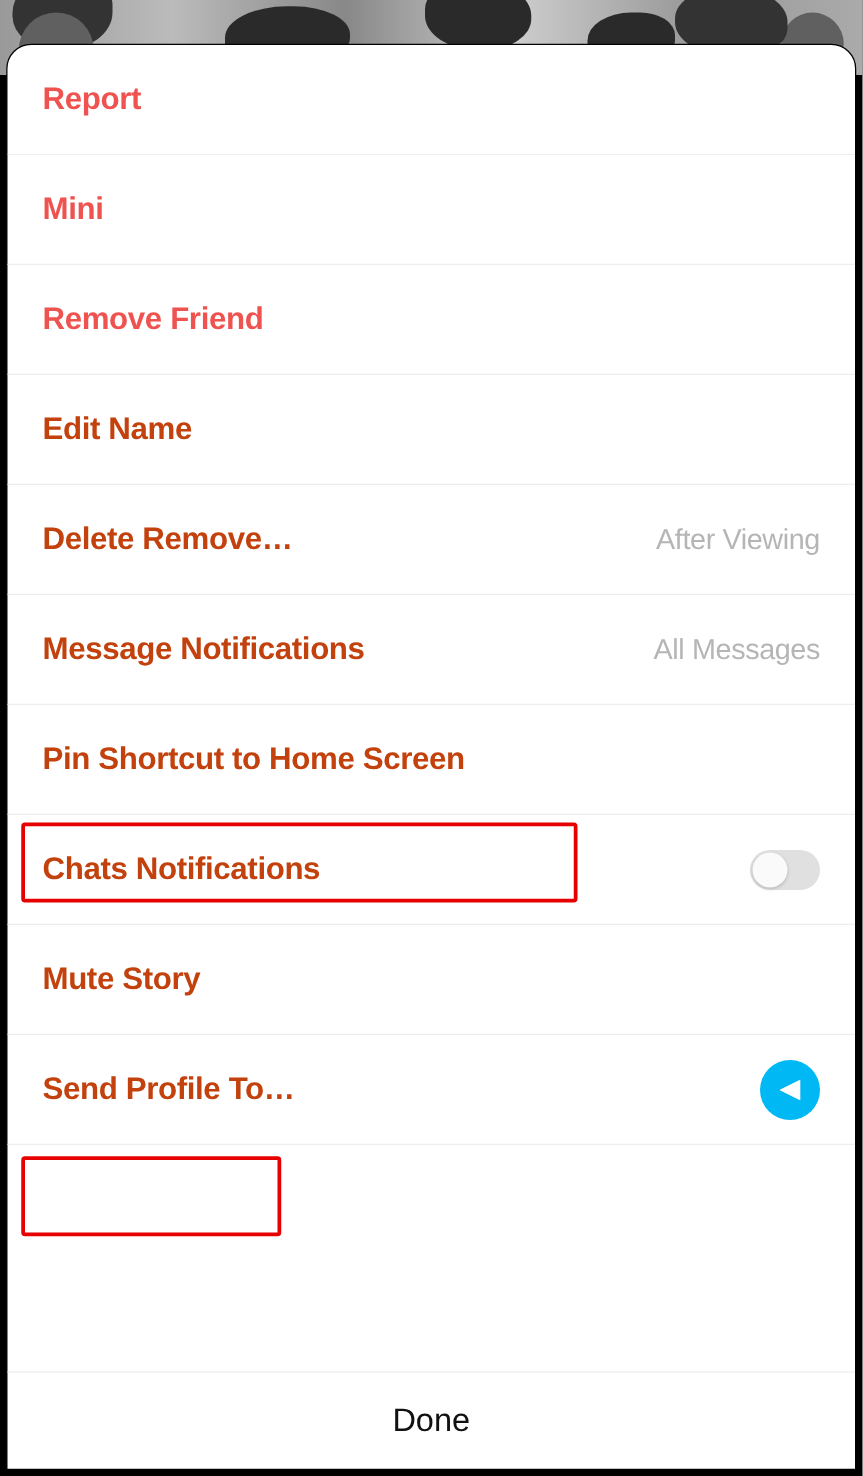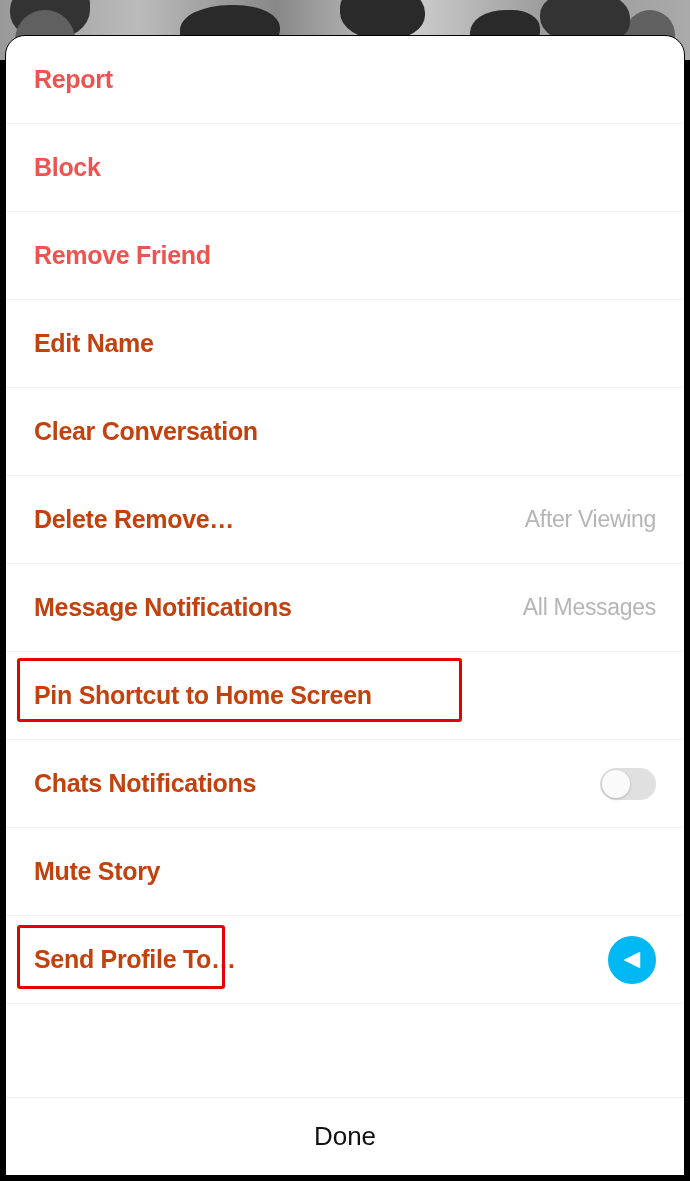--- a/index.html
+++ b/index.html
@@ -209,34 +209,31 @@
 </div>
 
 <div class="sheet">
   <div class="menu-list">
 
     <div class="menu-item">
       <span class="menu-label danger">Report</span>
     </div>
 
     <div class="menu-item">
-      <span class="menu-label danger">Block</span>
+      <span class="menu-label danger">Mini</span>
     </div>
 
     <div class="menu-item">
       <span class="menu-label danger">Remove Friend</span>
     </div>
 
     <div class="menu-item">
       <span class="menu-label">Edit Name</span>
     </div>
 
-    <div class="menu-item">
-      <span class="menu-label">Clear Conversation</span>
-    </div>
 
     <div class="menu-item">
       <span class="menu-label">Delete Remove…</span>
       <span class="menu-value">After Viewing</span>
     </div>
 
     <div class="menu-item">
       <span class="menu-label">Message Notifications</span>
       <span class="menu-value">All Messages</span>
     </div>

